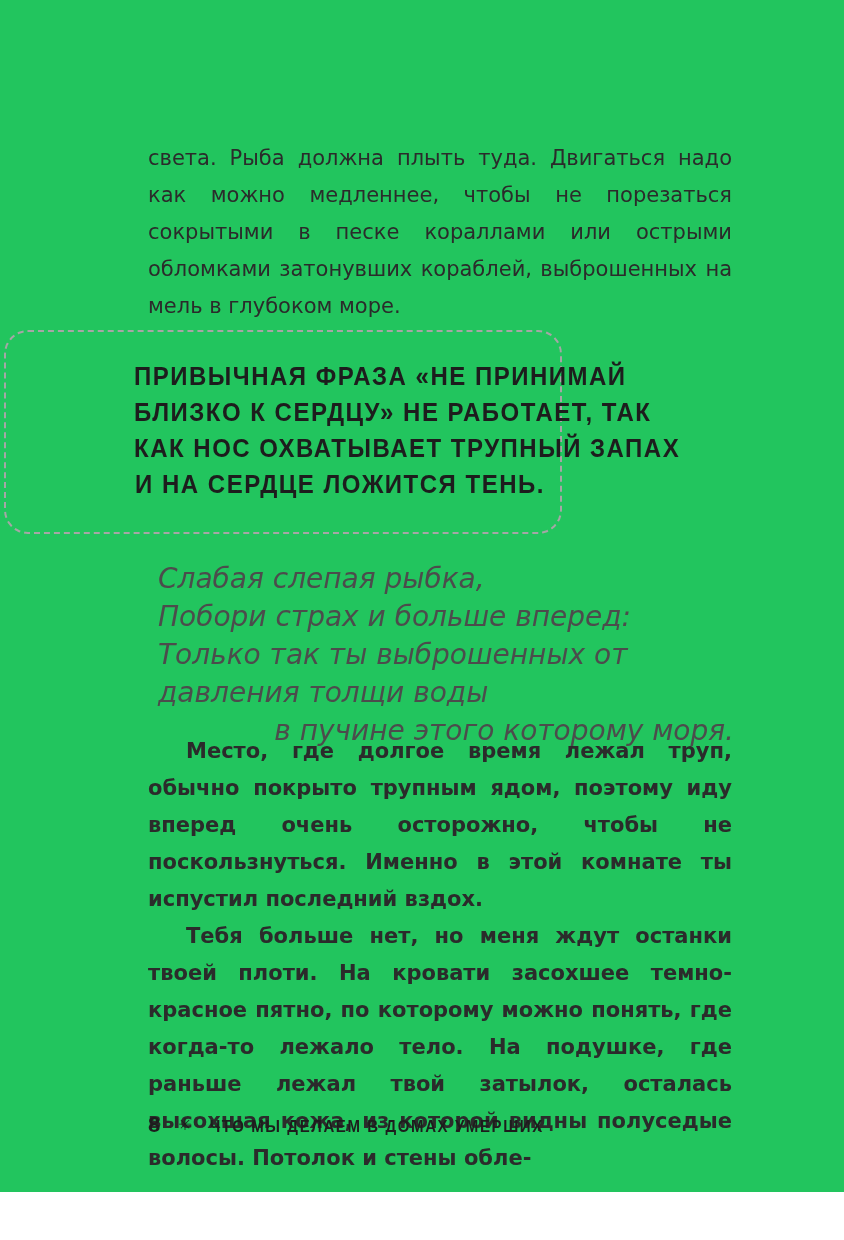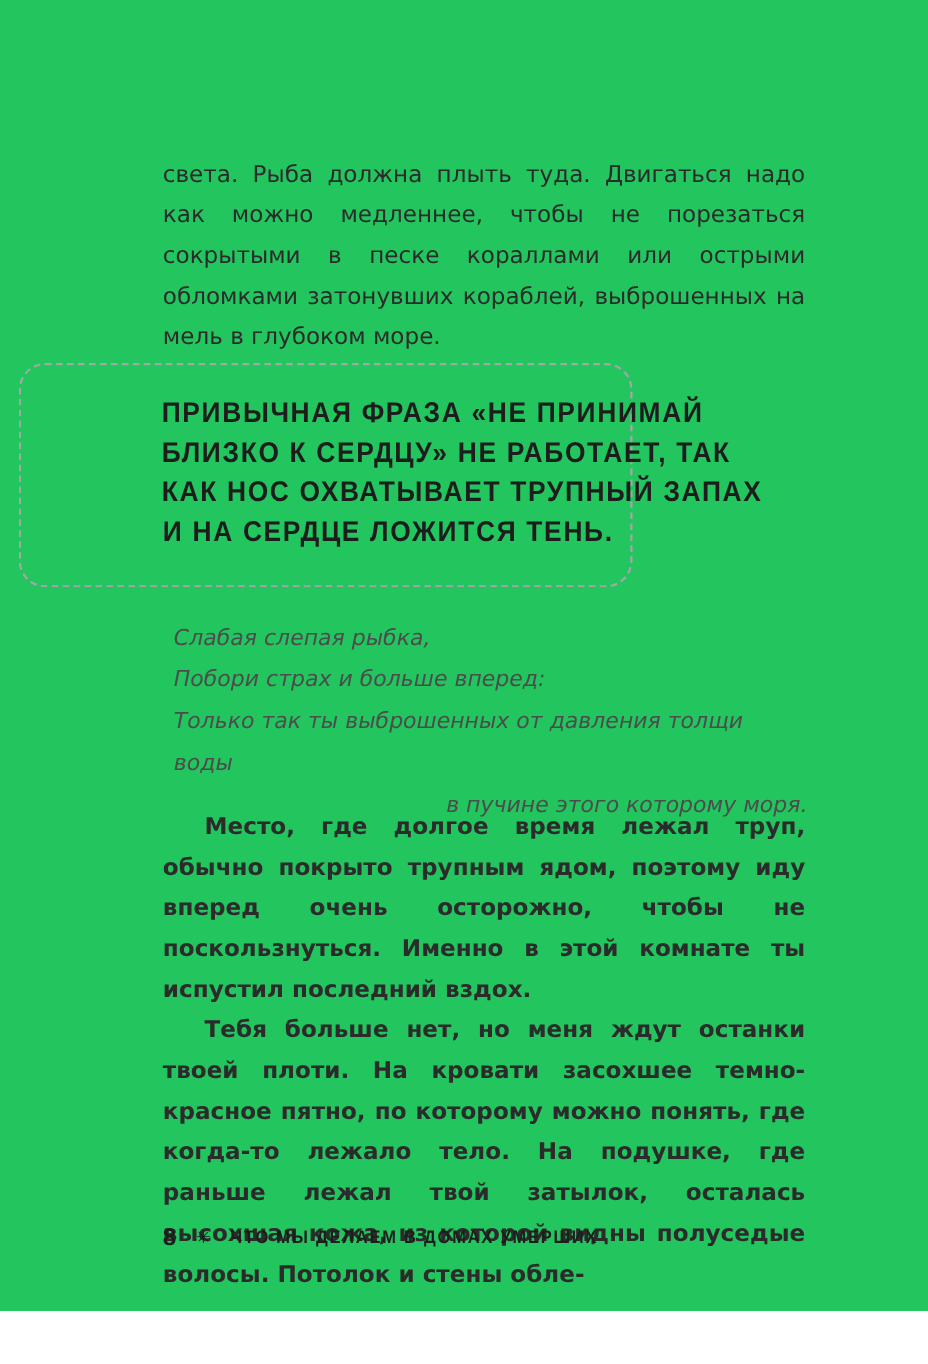--- a/index.html
+++ b/index.html
@@ -33,21 +33,21 @@
   .intro {
     margin-top: 140px;
   }
   .indent {
     text-indent: 38px;
   }
   
   .callout {
     position: absolute;
     top: 330px;
-    left: 17px;
+    left: 4px;
     width: 558px;
     box-sizing: border-box;
     border: 2px dashed #a6a6a6;
     border-radius: 24px;
     padding: 26px 14px 30px 128px;
     text-align: center;
   }
   .callout-line {
     display: block;
     font-family: "Liberation Sans", "DejaVu Sans", sans-serif;
@@ -60,21 +60,21 @@
     transform-origin: center;
     white-space: nowrap;
   }
   
   .poem {
     position: absolute;
     top: 560px;
     left: 158px;
     width: 576px;
     font-style: italic;
-    font-size: 20px;
+    font-size: 28px;
     line-height: 38px;
     color: #4c4c4c;
   }
   .poem-line { display: block; }
   .poem-line.right { text-align: right; }
   
   .main-copy {
     position: absolute;
     top: 733px;
     left: 148px;

